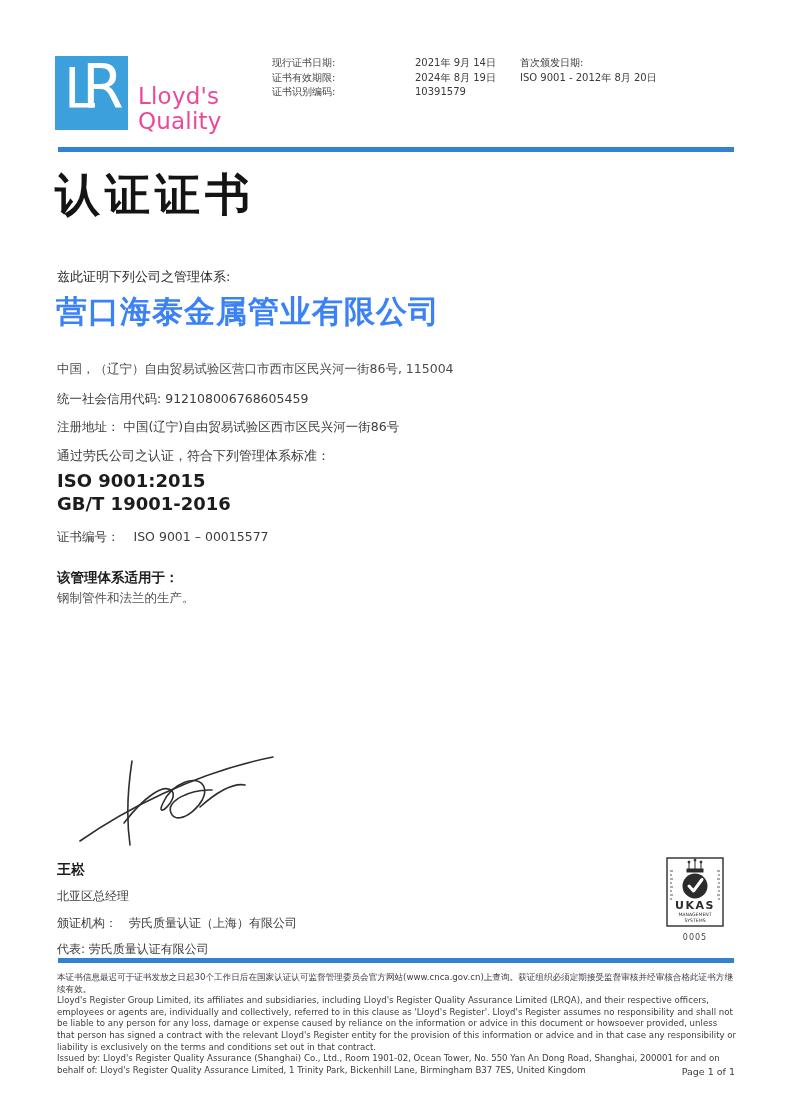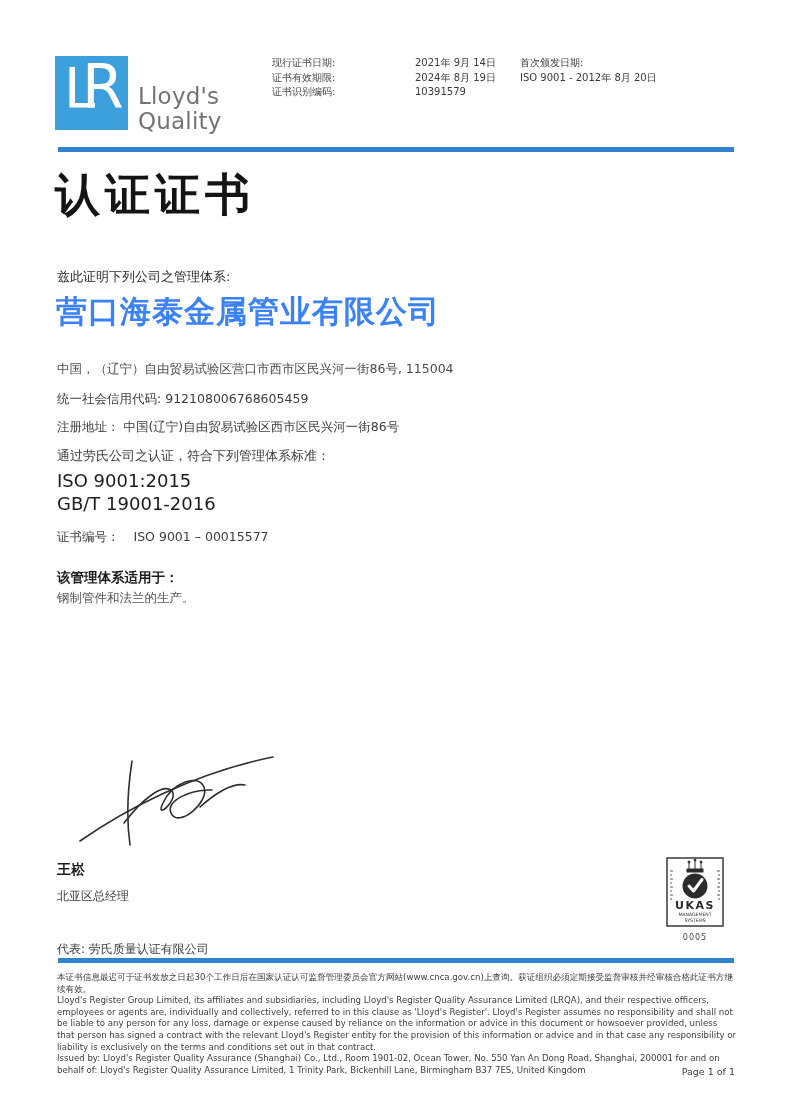--- a/index.html
+++ b/index.html
@@ -5,36 +5,36 @@
   html,body{margin:0;padding:0;background:#e9e9e9;}
   .page{
     position:relative;width:789px;height:1097px;background:#ffffff;
     margin:0 auto;font-family:"DejaVu Sans","Liberation Sans",sans-serif;
     overflow:hidden;color:#2e2e2e;
   }
   
   .lr-box{position:absolute;left:55px;top:56px;width:73px;height:74px;background:#3ba0dc;overflow:hidden;}
   .lr-l{position:absolute;left:9px;top:4px;font-size:56px;font-weight:500;color:#fff;line-height:1;}
   .lr-r{position:absolute;left:27px;top:1px;font-size:60px;font-weight:500;color:#fff;line-height:1;}
-  .lr-word{position:absolute;left:138px;top:84px;font-size:23px;line-height:25px;color:#737373;letter-spacing:.2px;}
+  .lr-word{position:absolute;left:138px;top:84px;font-size:23px;line-height:25px;color:#ec4899;letter-spacing:.2px;}
   .hdr-labels{position:absolute;left:272px;top:56px;font-size:10px;line-height:14.5px;color:#4a4a4a;}
   .hdr-values{position:absolute;left:415px;top:56px;font-size:10px;line-height:14.5px;color:#3a3a3a;}
   .hdr-first{position:absolute;left:520px;top:56px;font-size:10px;line-height:14.5px;color:#3a3a3a;}
   .bar{position:absolute;left:58px;width:676px;height:5px;background:#3182cf;}
   .bar-top{top:147px;} .bar-bottom{top:958px;}
   
   .doc-title{position:absolute;left:55px;top:165px;font-family:"DejaVu Serif","Liberation Serif",serif;
     font-size:45px;color:#141414;letter-spacing:5px;font-weight:600;}
   .intro{position:absolute;left:57px;top:268px;font-size:13px;color:#2b2b2b;}
   .company{position:absolute;left:56px;top:291px;font-size:31px;font-weight:bold;color:#3b82f6;letter-spacing:1px;}
   .addr{position:absolute;left:57px;top:361px;font-size:12.5px;color:#4a4a4a;}
   .credit{position:absolute;left:57px;top:391px;font-size:12.5px;color:#3c3c3c;}
   .regaddr{position:absolute;left:57px;top:419px;font-size:12.5px;color:#3c3c3c;}
   .approval{position:absolute;left:57px;top:447px;font-size:13px;color:#3c3c3c;}
-  .standards{position:absolute;left:57px;top:469px;font-size:18px;font-weight:normal;color:#1c1c1c;line-height:23px;}
+  .standards{position:absolute;left:57px;top:469px;font-size:18px;font-weight:bold;color:#1c1c1c;line-height:23px;}
   .certno{position:absolute;left:57px;top:529px;font-size:12.5px;color:#3c3c3c;}
   .certno .lbl{margin-right:14px;}
   .scope-h{position:absolute;left:57px;top:569px;font-size:13.5px;font-weight:bold;color:#1c1c1c;}
   .scope-t{position:absolute;left:57px;top:590px;font-size:12.5px;color:#555;}
   
   .sig{position:absolute;left:68px;top:745px;}
   .sig path{fill:none;stroke:#2e2e2e;stroke-width:1.6;stroke-linecap:round;}
   .s-name{position:absolute;left:57px;top:861px;font-size:14px;font-weight:bold;color:#1c1c1c;}
   .s-title{position:absolute;left:57px;top:888px;font-size:12px;color:#3c3c3c;}
   .s-issuer{position:absolute;left:57px;top:915px;font-size:12px;color:#3c3c3c;}
@@ -98,20 +98,23 @@
 
   <svg class="sig" width="230" height="112" viewBox="0 0 230 112">
     <path d="M12,96 C55,66 125,28 205,12"></path>
     <path d="M64,16 C60,42 58,72 62,100"></path>
     <path d="M56,78 C76,52 96,38 104,46 C111,55 86,76 95,58 C104,38 130,28 136,42 C142,57 110,84 103,68 C98,56 122,44 144,45"></path>
     <path d="M132,62 C150,46 166,38 177,40"></path>
   </svg>
 
   <div class="s-name">王崧</div>
   <div class="s-title">北亚区总经理</div>
+  <div class="s-issuer">
+    <span class="lbl">颁证机构：</span><span>劳氏质量认证（上海）有限公司</span>
+  </div>
   <div class="s-rep">代表: 劳氏质量认证有限公司</div>
 
   <div class="ukas">
     <svg width="58" height="70" viewBox="0 0 58 70">
       <rect x="1" y="1" width="56" height="68" fill="#fff" stroke="#2b2b2b" stroke-width="1.4"></rect>
 
       <g stroke="#2b2b2b" stroke-width="1" fill="none">
         <path d="M23,12 L23,6 M29,12 L29,4 M35,12 L35,6"></path>
         <circle cx="23" cy="5" r="1" fill="#2b2b2b"></circle>
         <circle cx="29" cy="3" r="1" fill="#2b2b2b"></circle>

